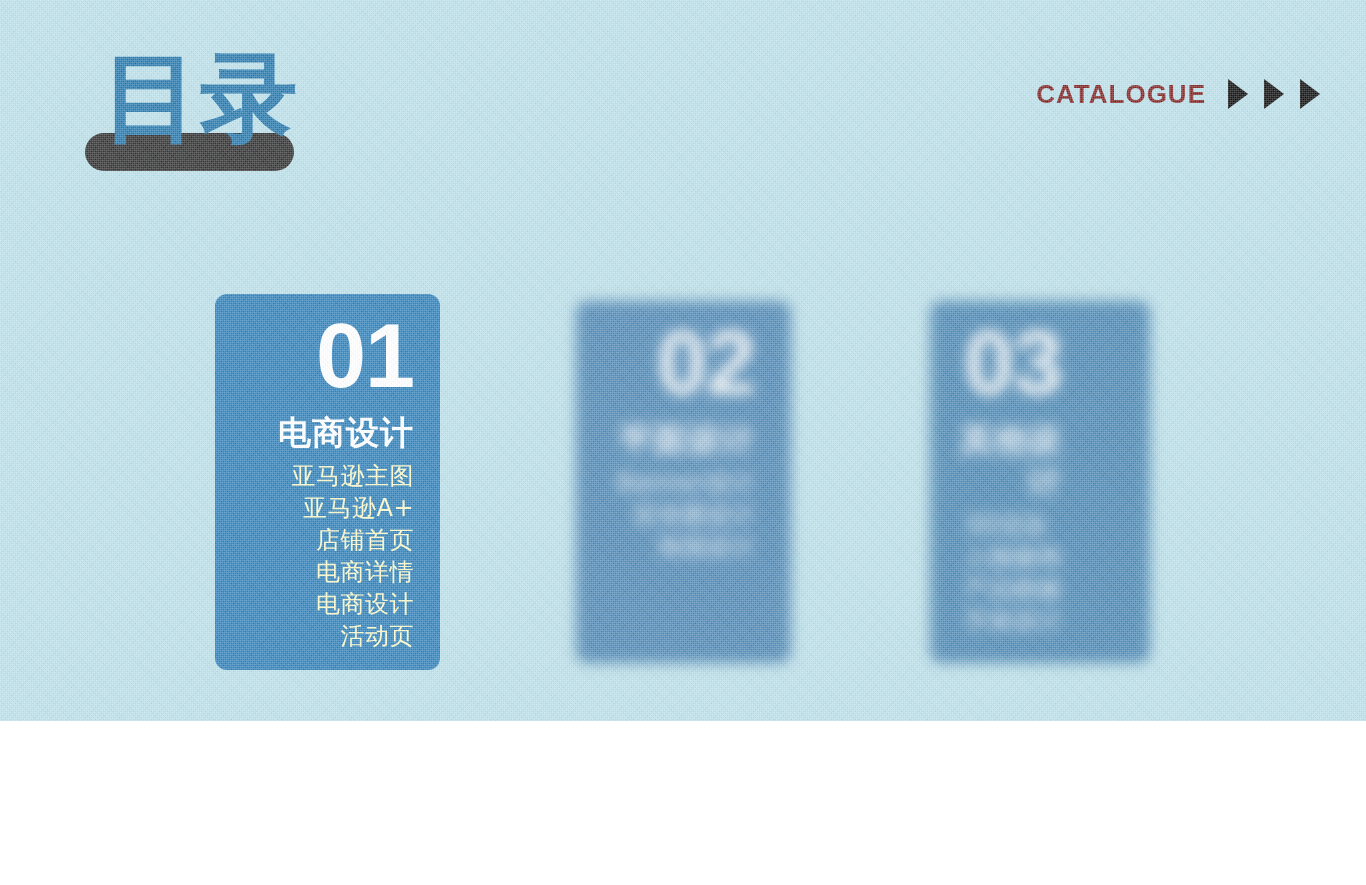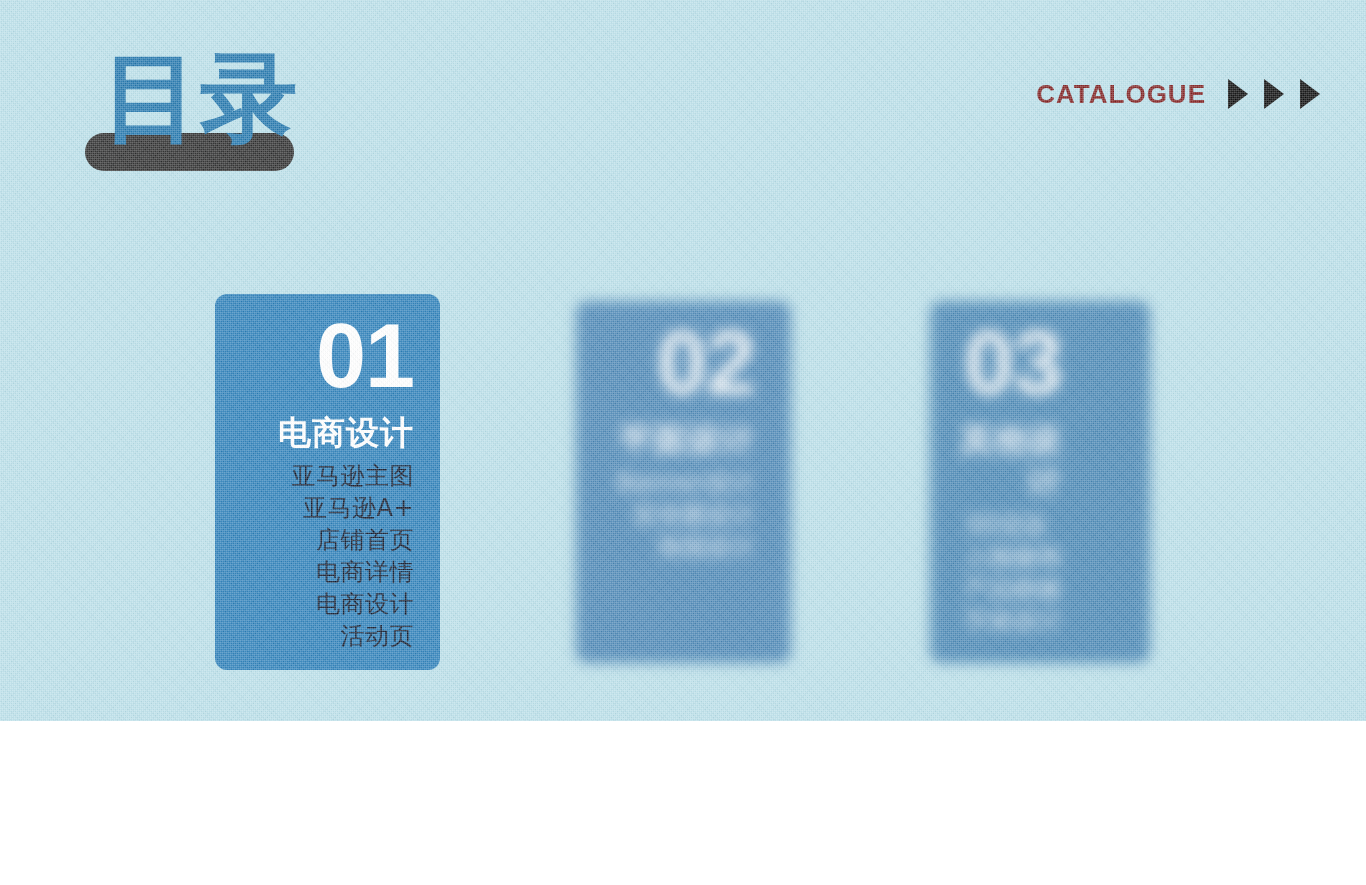--- a/index.html
+++ b/index.html
@@ -125,21 +125,21 @@
   .card-list {
     list-style: none;
     margin: 0;
     padding: 0;
   }
   .card-list li {
     font-family: "DejaVu Sans", "Liberation Sans", sans-serif;
     font-weight: 400;
     font-size: 24px;
     line-height: 32px;
-    color: #0f172a;
+    color: #fef9c3;
     letter-spacing: 0.5px;
     white-space: nowrap;
   }
 
   
   #card-01 {
     left: 215px; top: 294px;
     width: 225px; height: 376px;
     background: #2b7fb9;
   }

